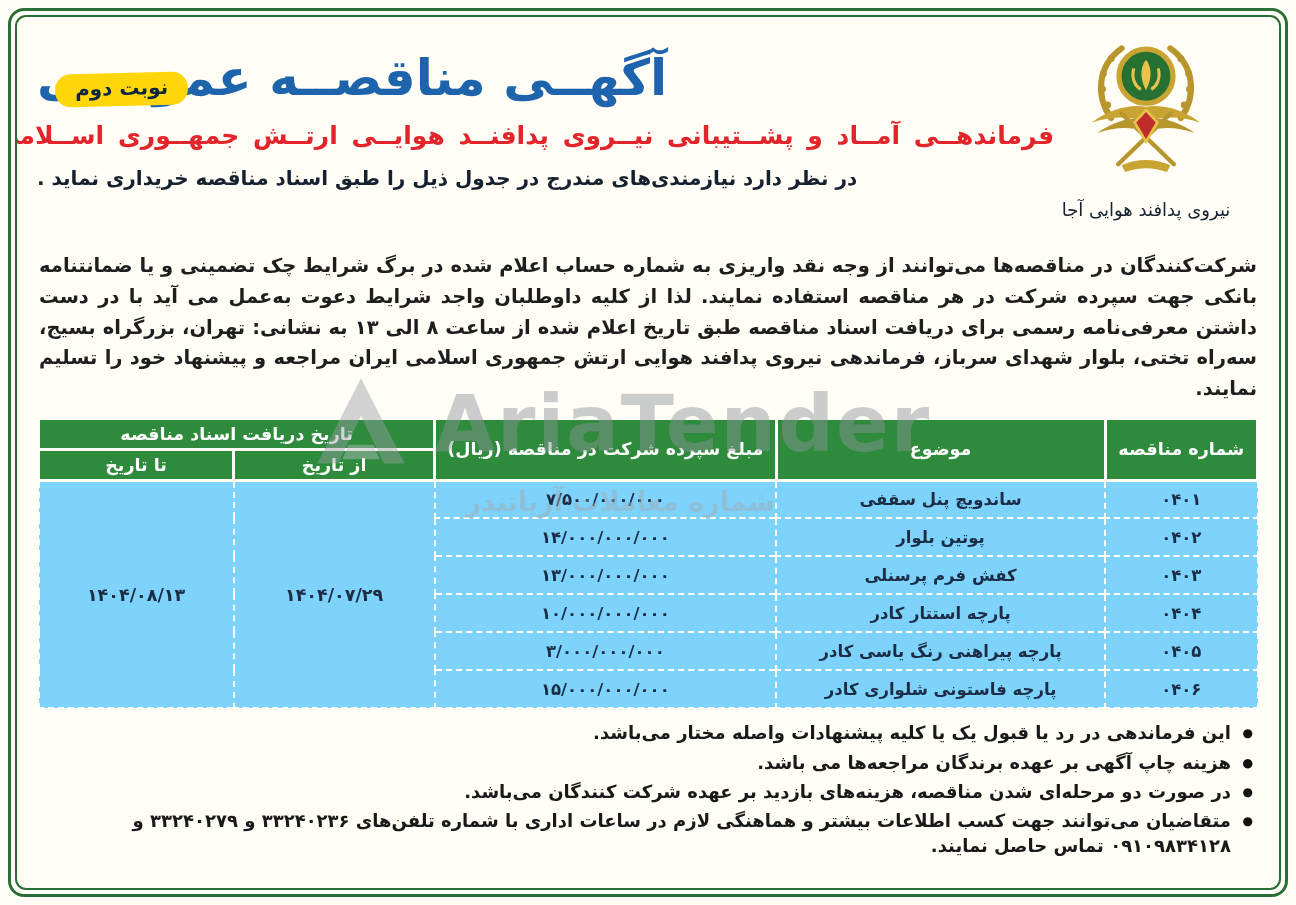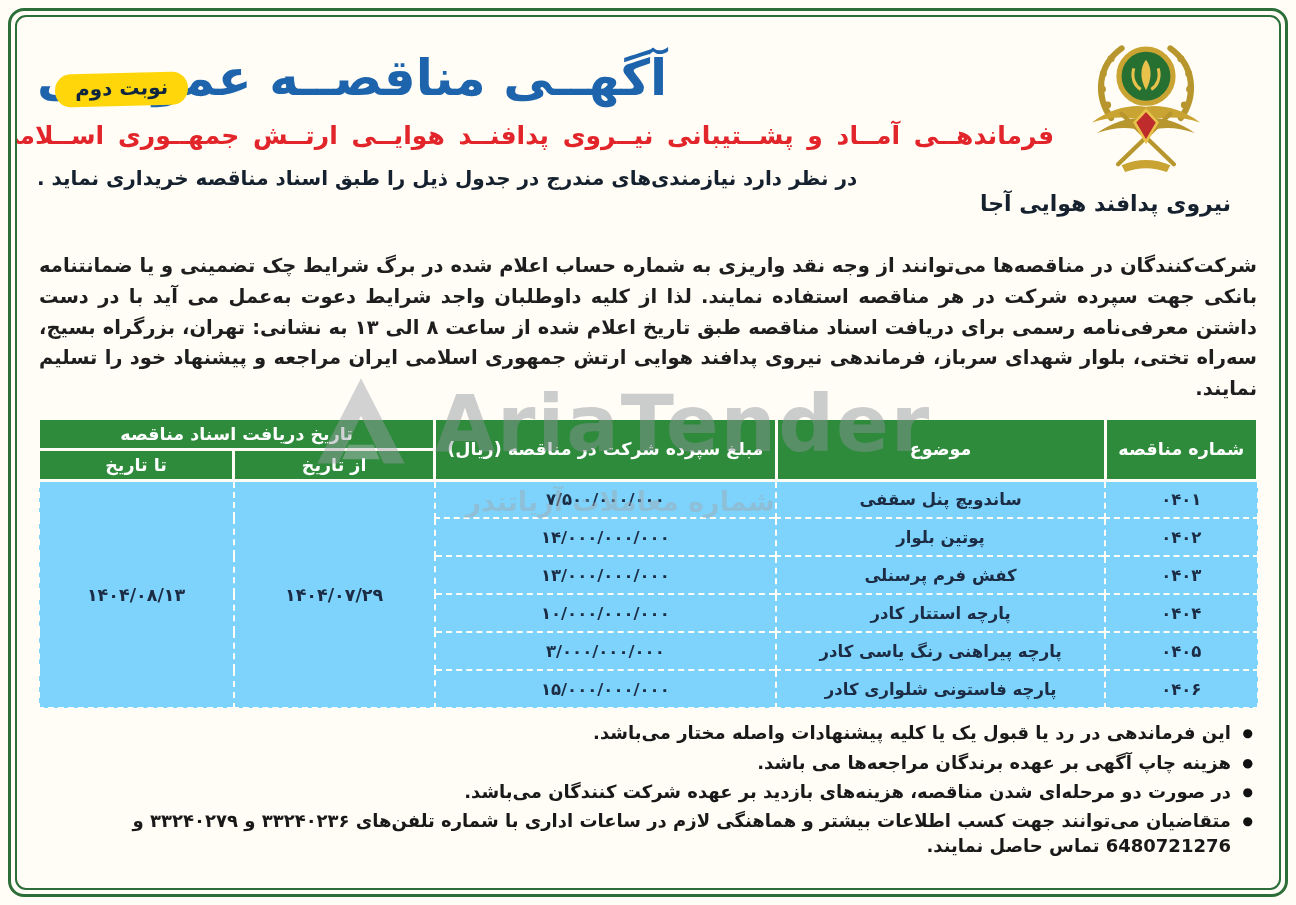--- a/index.html
+++ b/index.html
@@ -33,23 +33,23 @@
   .emblem-wrap {
     position: absolute;
     top: 0;
     left: auto;
     right: 28px;
     width: 170px;
     text-align: center;
   }
   .emblem-svg { width: 122px; height: 152px; display: block; margin: 0 auto; }
   .emblem-caption {
-    margin-top: 10px;
-    font-size: 22px;
-    font-weight: 700;
+    margin-top: 18px;
+    font-size: 18px;
+    font-weight: 400;
     color: #15212e;
     white-space: nowrap;
   }
   .header-main {
     position: absolute;
     top: 0; left: 0; right: 205px;
     text-align: left;
   }
   .badge {
     position: absolute;
@@ -295,21 +295,21 @@
         <li>
           <span class="bullet">●</span>
           <span>هزینه چاپ آگهی بر عهده برندگان مراجعه‌ها می باشد.</span>
         </li>
         <li>
           <span class="bullet">●</span>
           <span>در صورت دو مرحله‌ای شدن مناقصه، هزینه‌های بازدید بر عهده شرکت کنندگان می‌باشد.</span>
         </li>
         <li>
           <span class="bullet">●</span>
-          <span>متقاضیان می‌توانند جهت کسب اطلاعات بیشتر و هماهنگی لازم در ساعات اداری با شماره تلفن‌های ۳۳۲۴۰۲۳۶ و ۳۳۲۴۰۲۷۹ و 6480721276 تماس حاصل نمایند.</span>
+          <span>متقاضیان می‌توانند جهت کسب اطلاعات بیشتر و هماهنگی لازم در ساعات اداری با شماره تلفن‌های ۳۳۲۴۰۲۳۶ و ۳۳۲۴۰۲۷۹ و ۰۹۱۰۹۸۳۴۱۲۸ تماس حاصل نمایند.</span>
         </li>
       </ul>
 
     </div>
   </div>
 
   <div class="watermark">
     <div class="wm-row">
       <svg class="wm-logo" viewBox="0 0 100 100" aria-hidden="true">
         <path d="M50,6 L92,88 L72,88 L50,42 L28,88 L8,88 Z" fill="#9aa0a6"></path>

